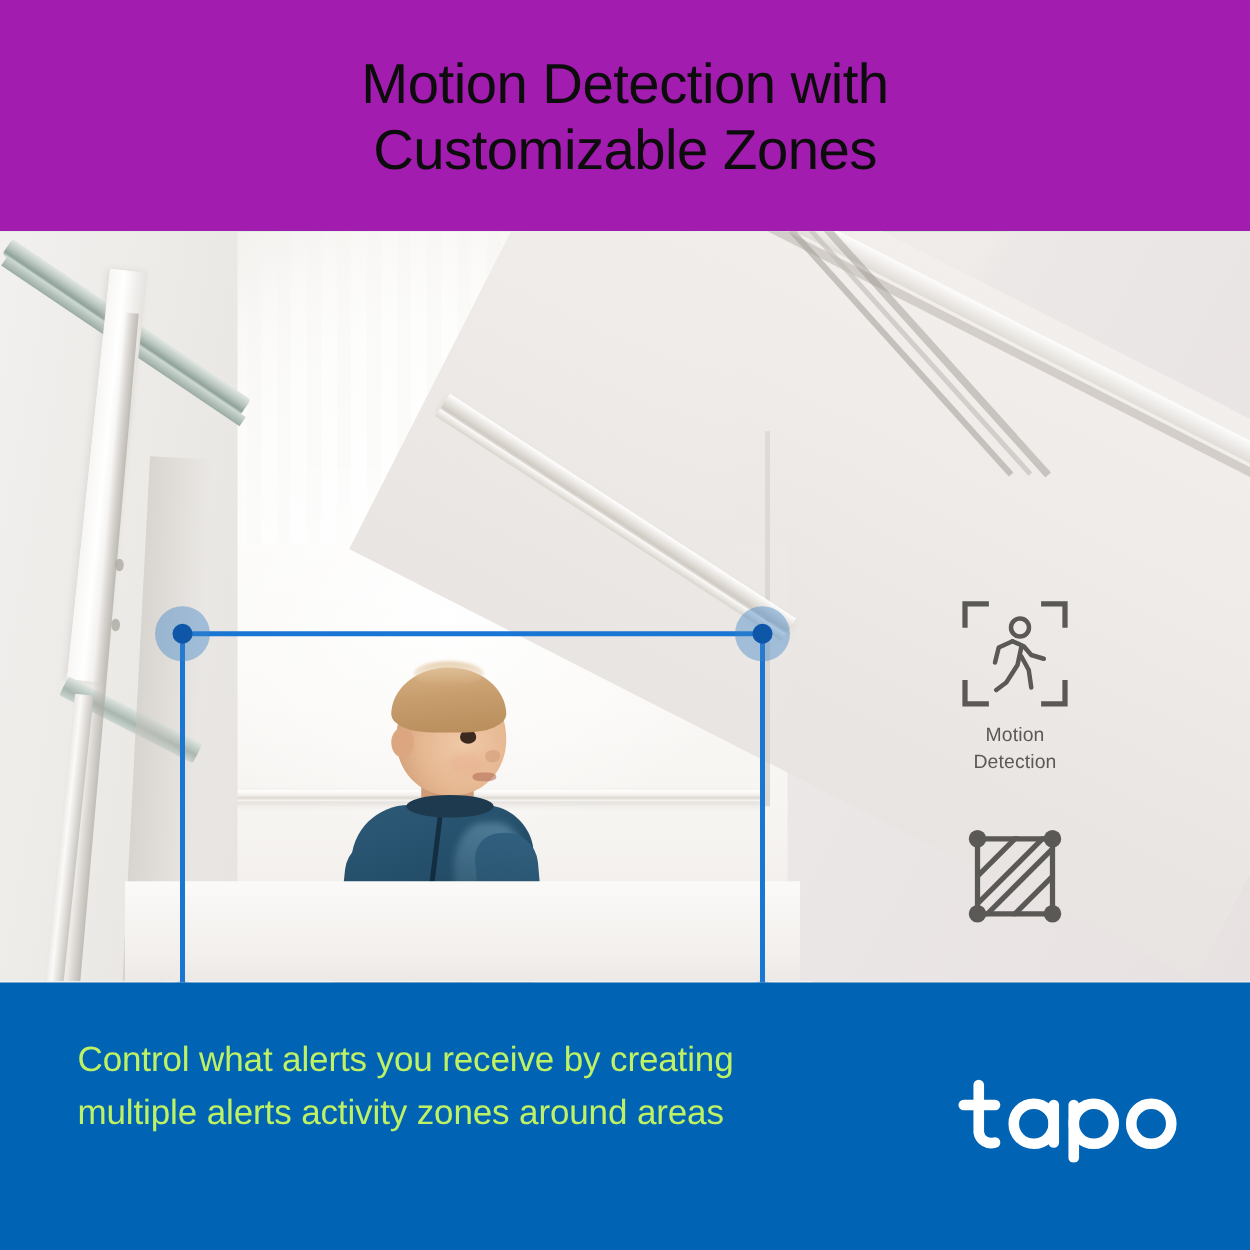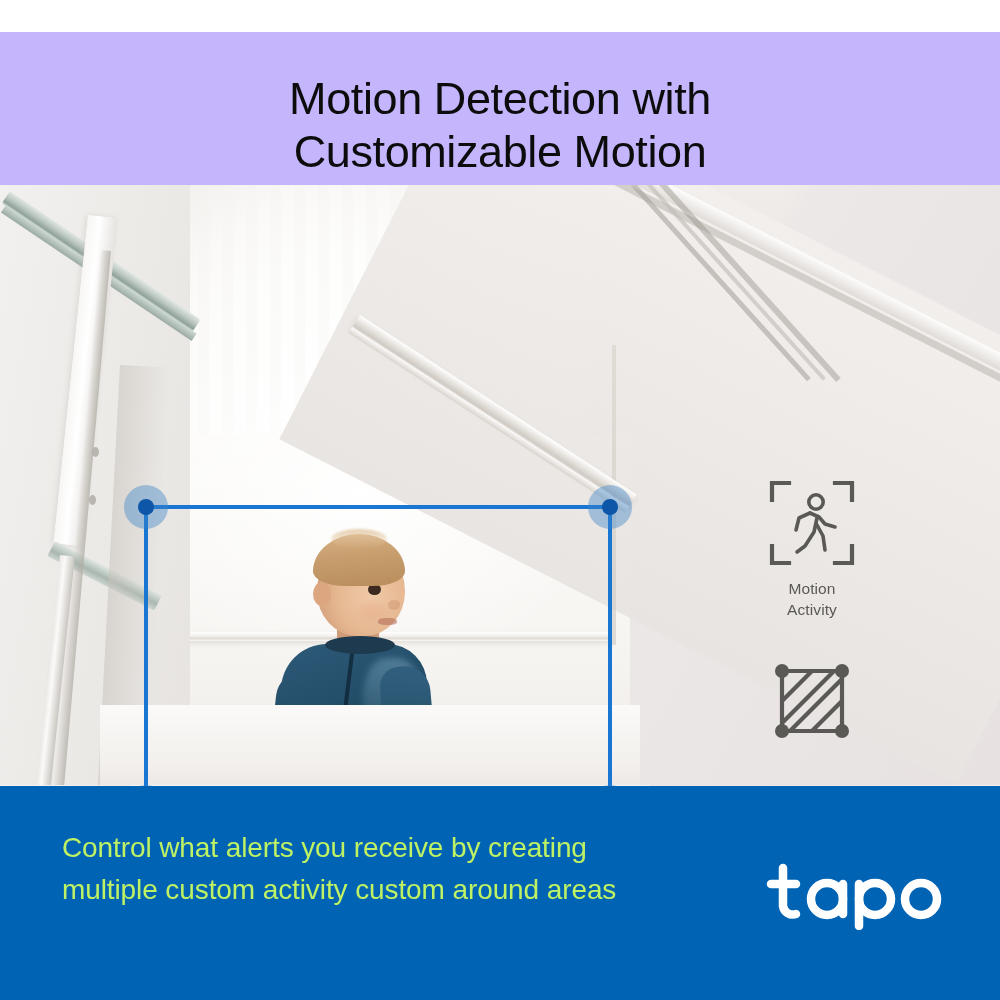--- a/index.html
+++ b/index.html
@@ -22,26 +22,25 @@
     background: #ffffff;
     overflow: hidden;
   }
 
   
   .header {
     position: absolute;
     left: 0; top: 0;
     width: 1000px;
     height: 185px;
-    background: #c4b5fd;
+    background: #a21caf;
     display: flex;
     flex-direction: column;
     align-items: center;
     justify-content: center;
-    margin-top: 32px;
   }
   .header-line {
     font-size: 45px;
     line-height: 53px;
     font-weight: 400;
     color: #0c0c0c;
     letter-spacing: -0.4px;
     text-align: center;
     white-space: nowrap;
   }
@@ -437,21 +436,21 @@
     width: 190px; height: 68px;
   }
 </style>
 </head>
 <body>
 
 <div id="page">
 
   <div class="header">
     <div class="header-line">Motion Detection with</div>
-    <div class="header-line">Customizable Motion</div>
+    <div class="header-line">Customizable Zones</div>
   </div>
 
   <div class="photo">
 
     <div class="ph-layer wall-right"></div>
     <div class="ph-layer window-glow"></div>
     <div class="ph-layer slats"></div>
     <div class="ph-layer backwall"></div>
     <div class="ph-layer window-glow2"></div>
     <div class="ph-layer chair-rail"></div>
@@ -546,21 +545,21 @@
           <g fill="none" stroke="#5a5955" stroke-width="3.6" stroke-linecap="round" stroke-linejoin="round">
             <circle cx="47" cy="22" r="7.2"></circle>
             <path d="M41 33 L30 38 L27 50"></path>
             <path d="M41 33 L50 37 L56 44 L66 47"></path>
             <path d="M48 38 L45 52 L36 66 L28 72"></path>
             <path d="M48 45 L54 56 L56 70"></path>
           </g>
         </svg>
         <div class="feature-label">
           <span>Motion</span>
-          <span>Activity</span>
+          <span>Detection</span>
         </div>
       </div>
 
       <div class="feature">
         <svg class="feature-icon" viewBox="0 0 86 86">
           <defs>
             <clipPath id="zoneclip">
               <rect x="11" y="11" width="64" height="64"></rect>
             </clipPath>
           </defs>
@@ -584,21 +583,21 @@
           </g>
         </svg>
       </div>
 
     </div>
   </div>
 
   <div class="banner">
     <div class="banner-copy">
       <span>Control what alerts you receive by creating</span>
-      <span>multiple custom activity custom around areas</span>
+      <span>multiple alerts activity zones around areas</span>
     </div>
   </div>
 
   <svg class="brand" viewBox="0 0 190 68">
     <g fill="none" stroke="#ffffff" stroke-width="8.5" stroke-linecap="round">
 
       <path d="M20 6 L20 44 A10 10 0 0 0 33 52"></path>
       <line x1="8" y1="22" x2="33" y2="22"></line>
 
       <circle cx="64" cy="37" r="16"></circle>

